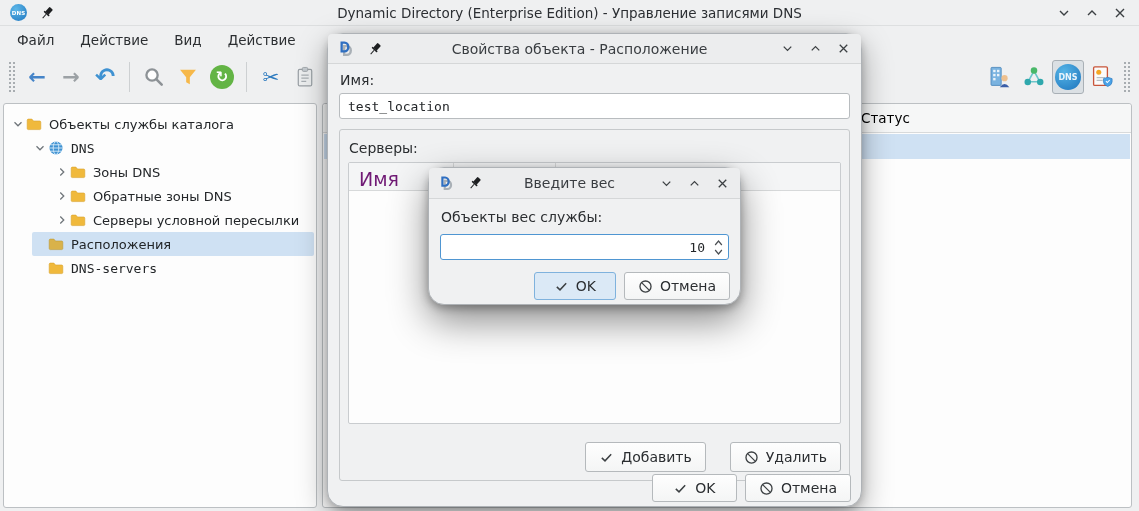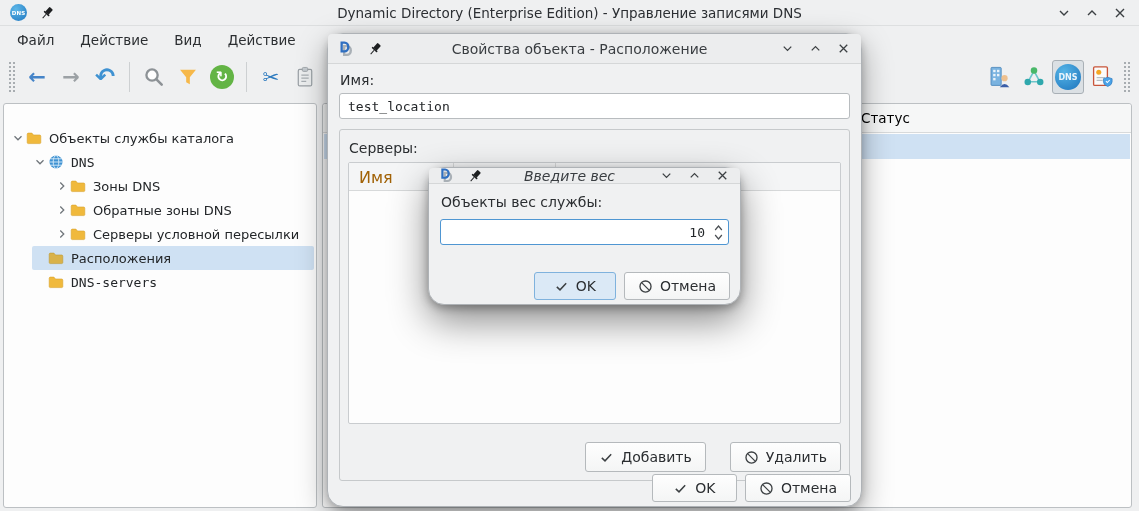--- a/index.html
+++ b/index.html
@@ -46,21 +46,21 @@
   .g-cut { color:#2e7bbf; font-size:20px; }
   .refresh-ball { width:24px; height:24px; border-radius:50%; background:#63b445;
     color:#fff; display:flex; align-items:center; justify-content:center;
     font-size:15px; font-weight:bold; }
   .dns-ball { width:26px; height:26px; border-radius:50%;
     background:radial-gradient(circle at 35% 30%, #55b4e6, #1d74bd);
     color:#eaf4fb; font-size:8px; font-weight:bold; display:flex; align-items:center; justify-content:center; }
 
   
   .panel { position:absolute; background:#fdfdfd; border:1px solid #bcc0c3; border-radius:3px; }
-  #tree-panel { left:3px; top:103px; width:314px; height:405px; padding-top:22px; overflow:hidden; }
+  #tree-panel { left:3px; top:103px; width:314px; height:405px; padding-top:8px; overflow:hidden; }
   #list-panel { left:322px; top:103px; width:810px; height:405px; }
   .list-header { height:29px; border-bottom:1px solid #d8dadb; background:#f6f7f7;
     position:relative; border-radius:3px 3px 0 0; }
   .list-header .col-status { position:absolute; left:538px; top:6px; font-size:13.5px; color:#000000; }
   .list-selrow { position:absolute; left:1px; right:1px; top:30px; height:25px; background:#cfe1f3; }
 
   .trow { height:24px; display:flex; align-items:center; position:relative; }
   .trow .exp { width:16px; display:flex; align-items:center; justify-content:center; flex:none; }
   .trow .tico { width:16px; height:16px; margin-right:7px; flex:none; }
   .trow .tlabel { white-space:nowrap; font-size:13px; color:#232629; }
@@ -68,35 +68,35 @@
   .trow.sel { background:#cfe1f3; margin-left:28px; margin-right:2px; padding-left:0; border-radius:2px; }
 
   
   .dialog { position:absolute; background:#f0f1f2; border:1px solid #aeb2b6; border-radius:16px; }
   #dlg-props { left:327px; top:33px; width:535px; height:474px;
     box-shadow:0 10px 30px rgba(0,0,0,.35), 0 2px 8px rgba(0,0,0,.22); }
   #dlg-weight { left:428px; top:167px; width:313px; height:138px;
     box-shadow:0 16px 38px rgba(0,0,0,.45), 0 3px 10px rgba(0,0,0,.3); z-index:10; }
   .dlg-titlebar { height:30px; display:flex; align-items:center; padding:0 9px;
     background:#ecedee; border-bottom:1px solid #d5d7d8; border-radius:4px 4px 0 0; position:relative; }
-  #dlg-weight .dlg-titlebar { height:16px;font-style:italic; }
+  #dlg-weight .dlg-titlebar { height:31px; }
   .dlg-title { position:absolute; left:60px; right:90px; text-align:center;
     font-size:14px; color:#393d41; white-space:nowrap; overflow:hidden; }
   .dlg-body { padding:6px 11px 0 11px; }
 
   .field-label { font-size:14px; color:#2b2e31; margin:2px 0 5px 1px; }
   .text-input { width:100%; height:26px; background:#fff; border:1px solid #b8bcbf; border-radius:3px;
     padding:0 8px; font-size:13px; color:#232629; outline:none; }
 
   .groupbox { margin-top:10px; border:1px solid #c6c9cb; border-radius:3px; height:352px;
     padding:8px; position:relative; }
   .inner-table { margin-top:6px; border:1px solid #c9cccf; border-radius:2px; background:#fdfdfd;
     height:262px; position:relative; overflow:hidden; }
   .inner-thead { height:28px; background:#f4f5f6; border-bottom:1px solid #d7d9da; position:relative; }
-  .inner-thead .th { position:absolute; top:5px; left:10px; font-size:16px; color:#a16207; }
+  .inner-thead .th { position:absolute; top:5px; left:10px; font-size:19px; color:#701a75; }
   .coldiv { position:absolute; top:0; width:1px; height:28px; background:#d7d9da; }
 
   .btn { height:30px; padding:0 13px; display:inline-flex; align-items:center; gap:7px;
     background:linear-gradient(#fefefe,#f4f5f5); border:1px solid #b5b9bc; border-radius:3px;
     font-size:14px; color:#2b2e31; font-family:inherit; }
   .btn.small { height:28px; }
   .btn.default { background:#dbe9f6; border-color:#7fb2dd; }
   .btn svg { flex:none; }
   .group-btns { position:absolute; right:8px; bottom:8px; display:flex; gap:24px; }
   .dlg-footer { position:absolute; right:10px; bottom:4px; display:flex; gap:8px; }

